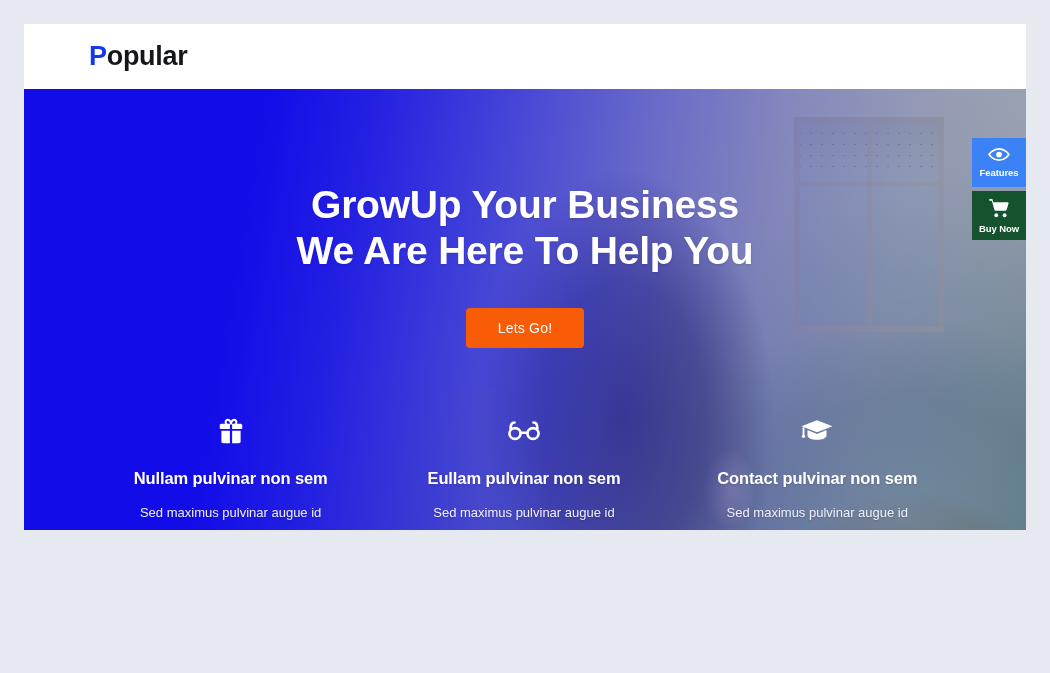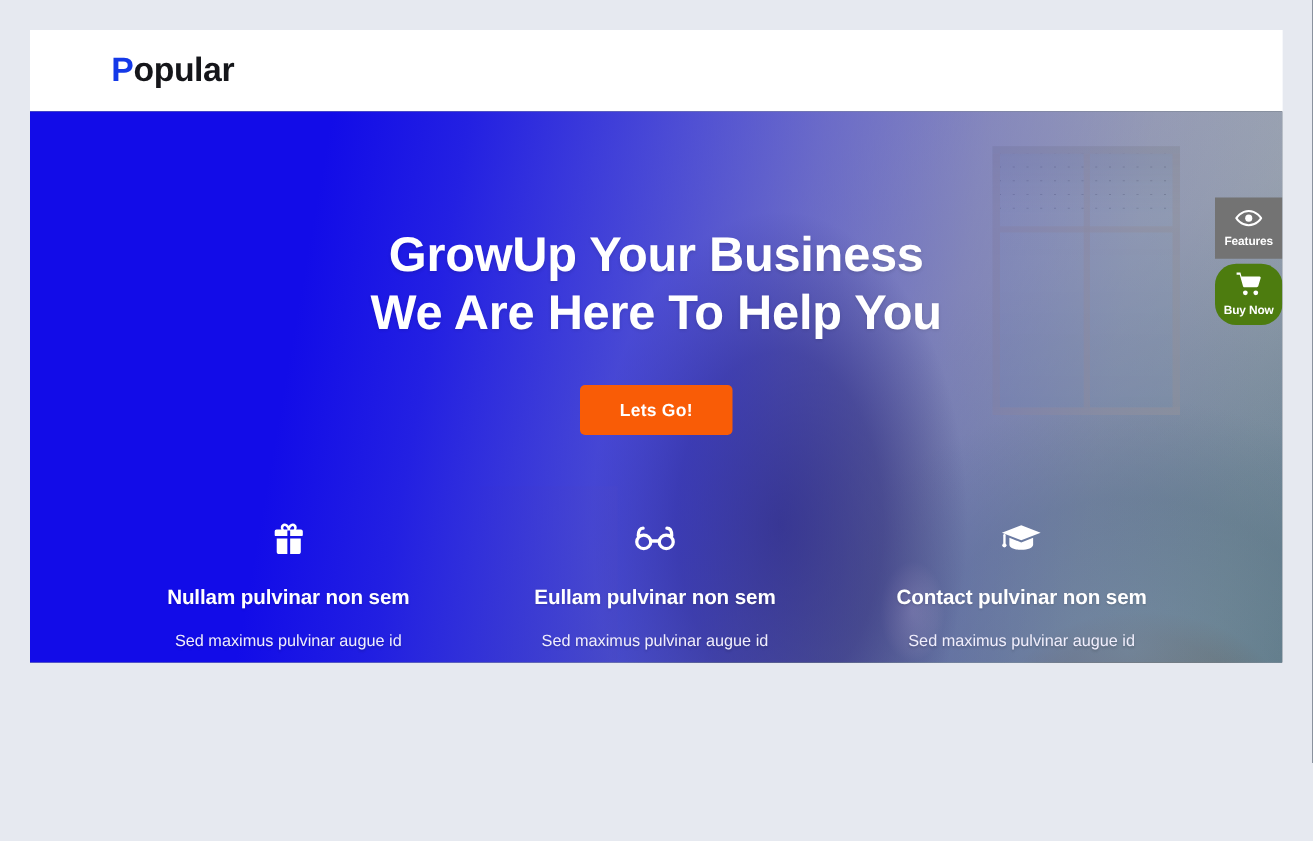--- a/index.html
+++ b/index.html
@@ -179,21 +179,21 @@
   }
   .hero-title-line { display: block; }
 
   .hero-cta {
     margin-top: 34px;
     background: #f95c06;
     color: #ffffff;
     border: none;
     font-family: "Liberation Sans", sans-serif;
     font-size: 14px;
-    font-weight: bold;
+    font-weight: normal;
     padding: 12px 32px;
     border-radius: 4px;
     cursor: pointer;
     letter-spacing: 0.2px;
   }
 
   
   .features {
     position: absolute;
     left: 0;
@@ -250,22 +250,22 @@
     flex-direction: column;
     align-items: center;
     justify-content: center;
     gap: 2px;
     cursor: pointer;
     border: none;
     font-family: "Liberation Sans", sans-serif;
     color: #ffffff;
     text-decoration: none;
   }
-  .side-btn-features { background: #737373; margin-top: 20px; }
-  .side-btn-buy { background: #4d7c0f; border-radius: 17px; }
+  .side-btn-features { background: #3b82f6; }
+  .side-btn-buy { background: #14532d; }
   .side-btn-label {
     font-size: 9.5px;
     font-weight: bold;
     line-height: 1;
     letter-spacing: -0.1px;
   }
 
   
   .scroll-top {
     position: absolute;

